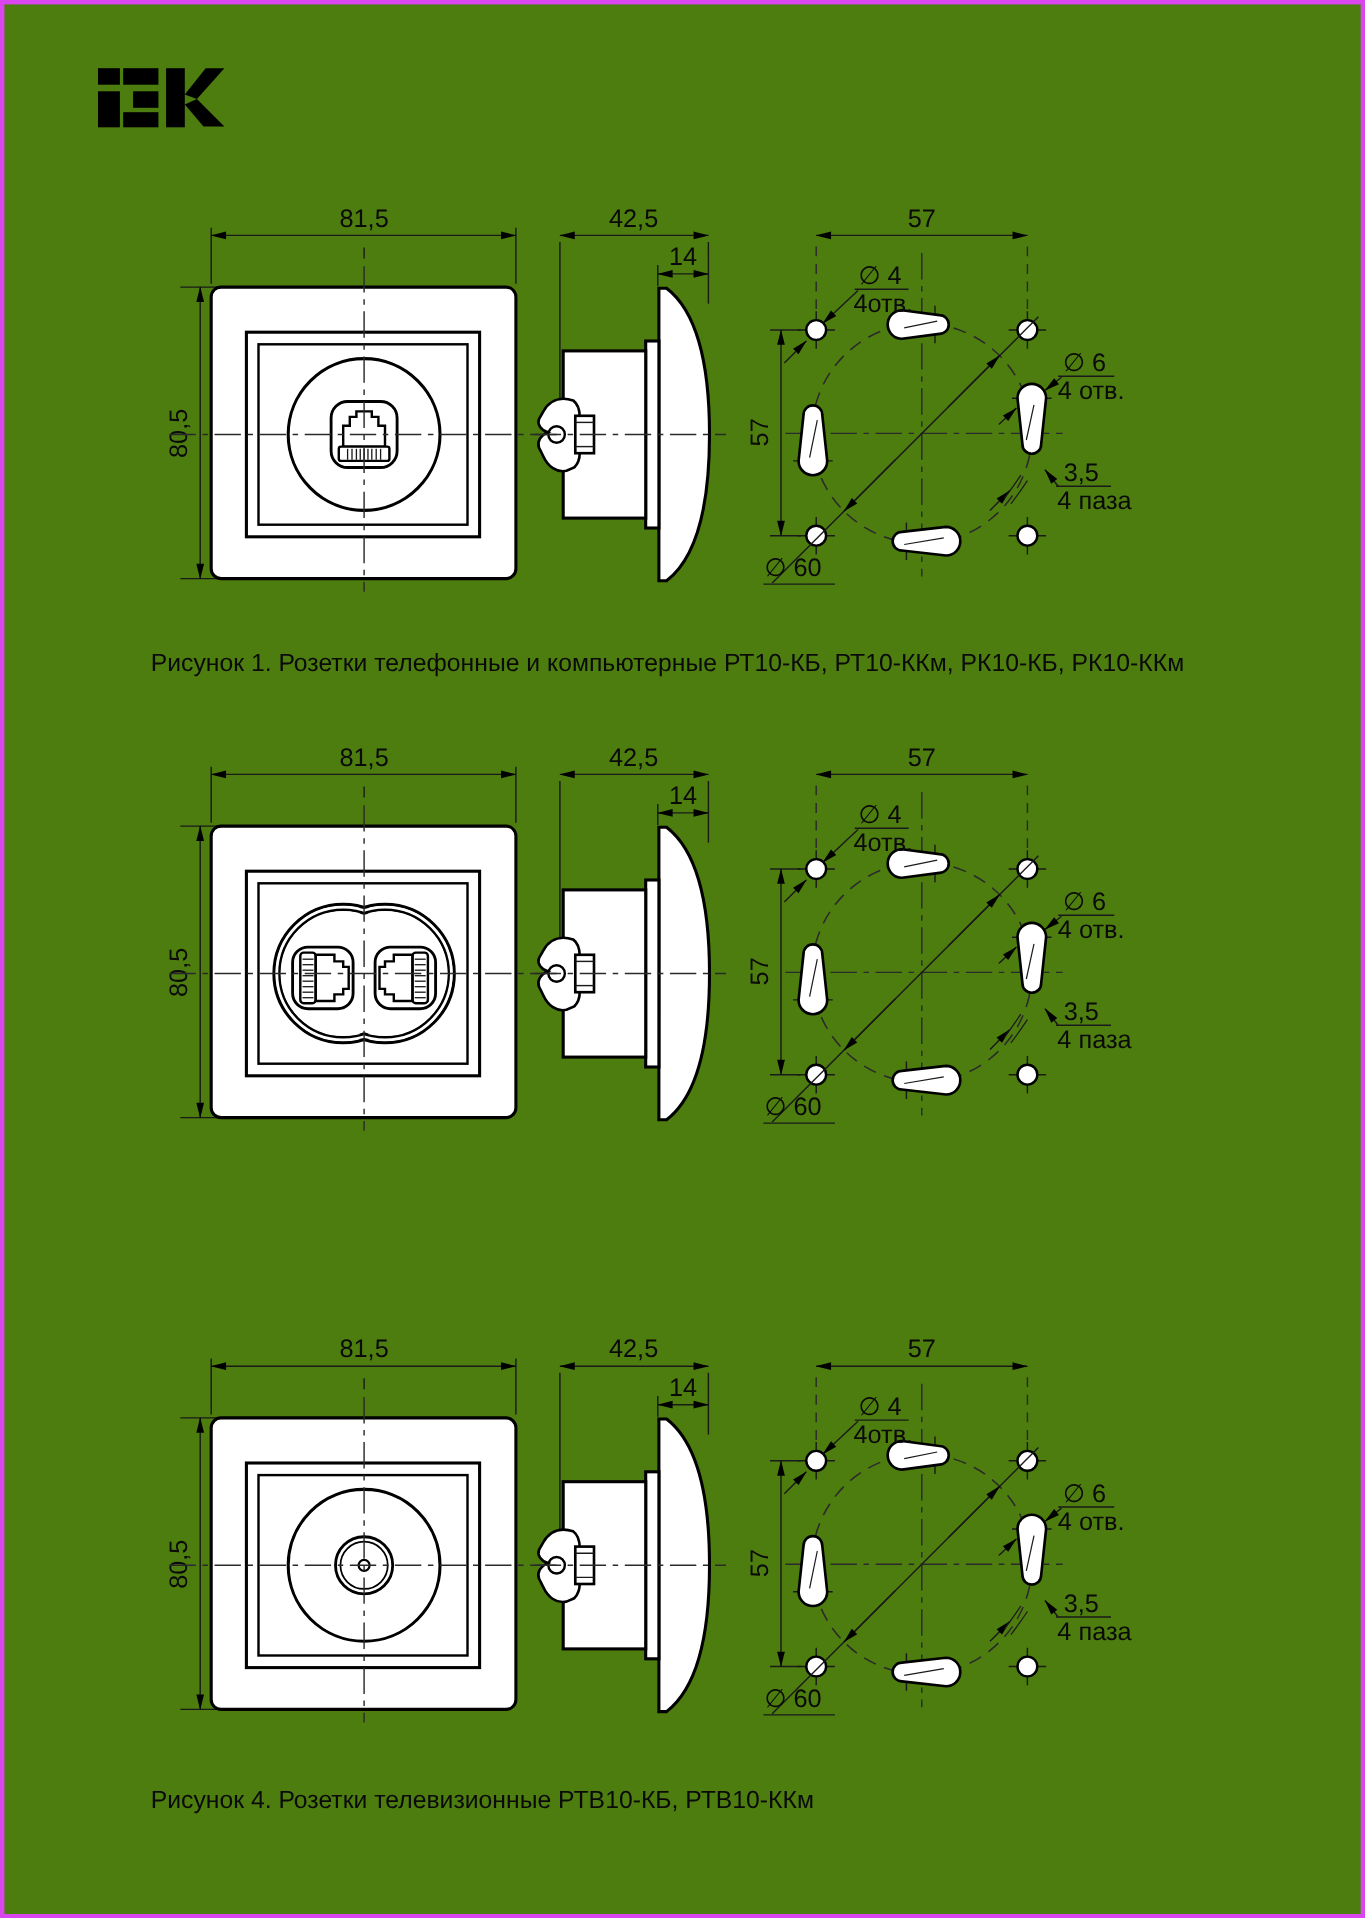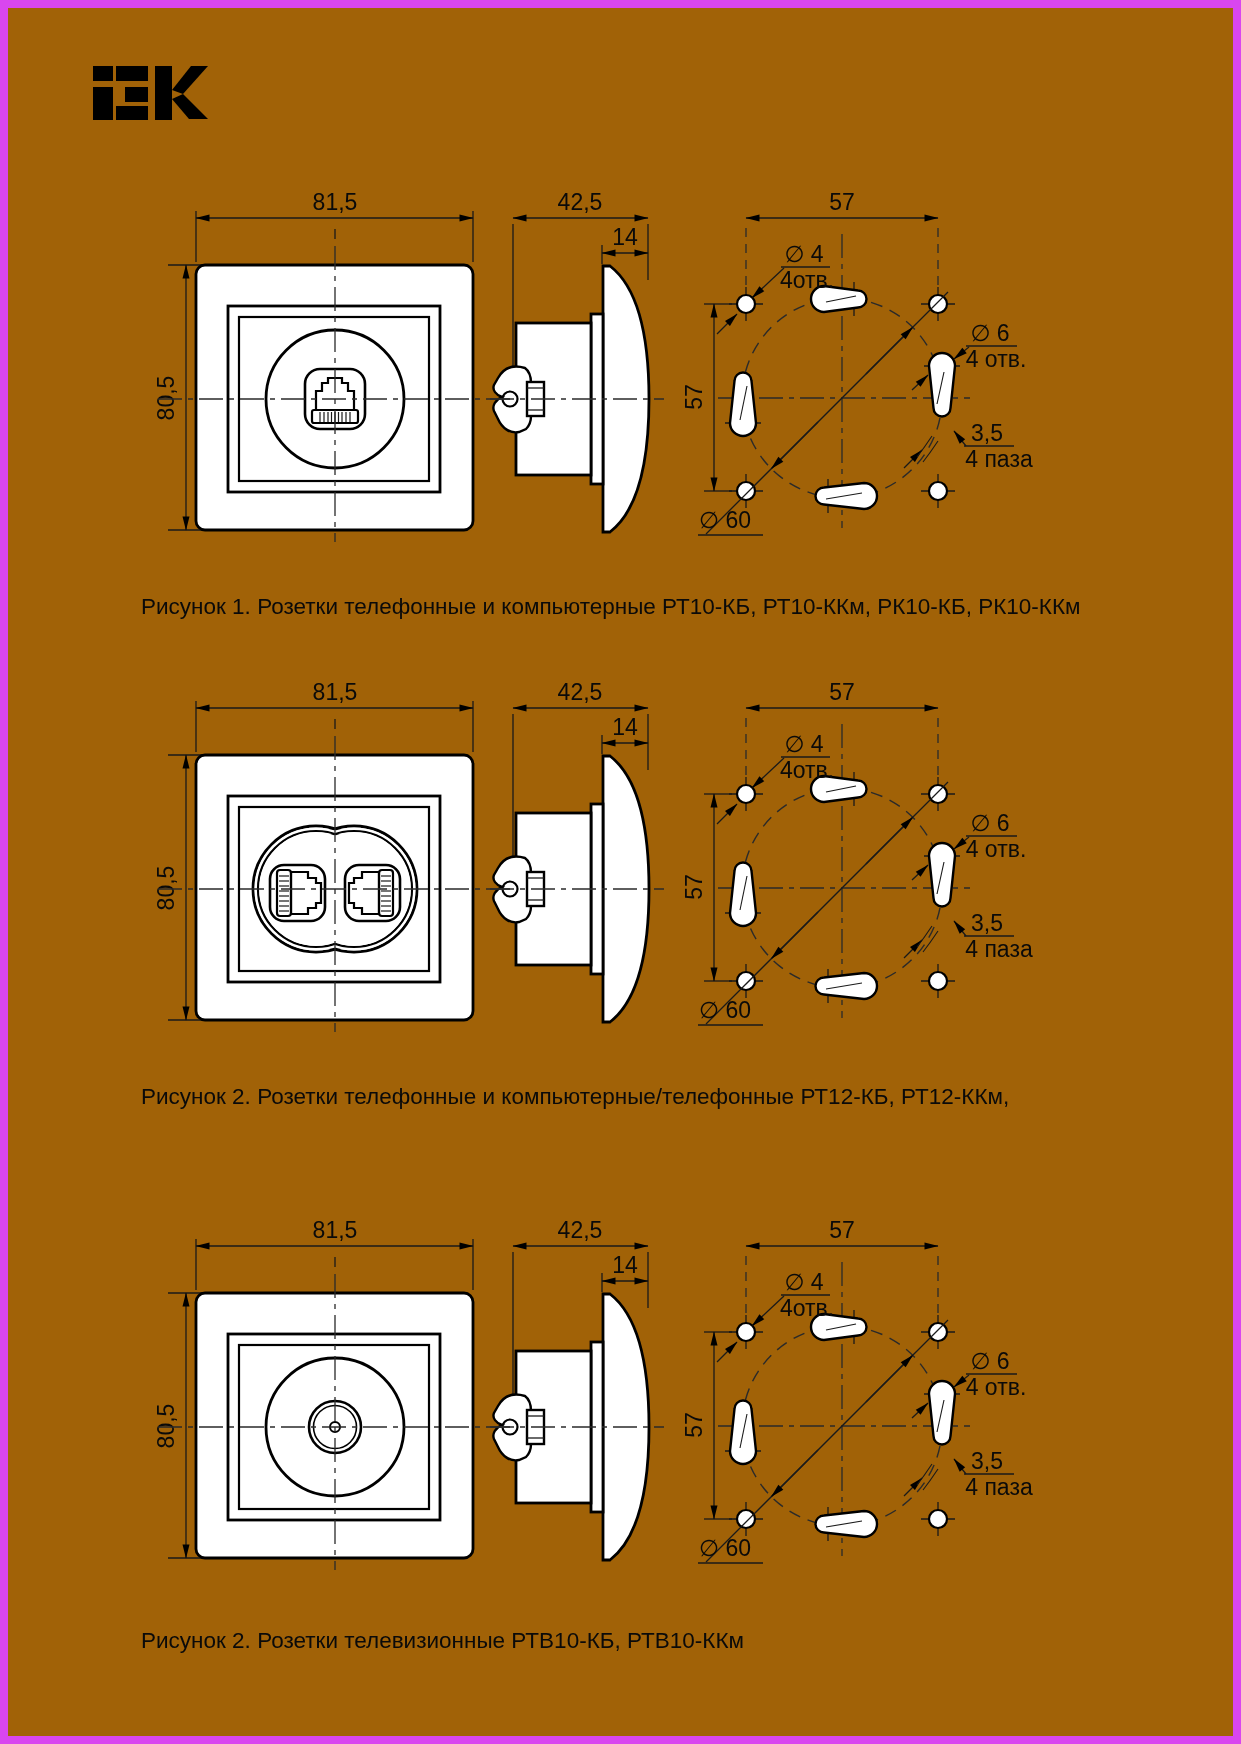--- a/index.html
+++ b/index.html
@@ -1,17 +1,17 @@
 <!DOCTYPE html>
 <html><head>
 <meta charset="utf-8">
 <style>
   html,body{margin:0;padding:0;background:#e8e8e8;}
-  #page{position:relative;width:1241px;height:1744px;background:#a16207;
-        border:8px solid #d946ef;box-sizing:border-box;overflow:hidden;
+  #page{position:relative;width:1241px;height:1744px;background:#4d7c0f;
+        border:4px solid #d946ef;box-sizing:border-box;overflow:hidden;
         font-family:"Liberation Sans",sans-serif;}
   .abs{position:absolute;}
   
   .wf{fill:#fff;stroke:#000;stroke-width:2.8;}           
   .ol{fill:none;stroke:#000;stroke-width:2.8;}           
   .ol2{fill:none;stroke:#000;stroke-width:2.2;}
   .th{fill:none;stroke:#1a1a1a;stroke-width:1.3;}        
   .cl{fill:none;stroke:#2a2a2a;stroke-width:1.3;stroke-dasharray:24 6 5 6;} 
   .dsh{fill:none;stroke:#2a2a2a;stroke-width:1.3;stroke-dasharray:9 7;}
   .dcr{fill:none;stroke:#2a2a2a;stroke-width:1.4;stroke-dasharray:12 8;}
@@ -230,19 +230,18 @@
       <circle class="ol2" style="stroke-width:1.6" cx="217" cy="223" r="21.5"></circle>
       <circle class="ol2" style="stroke-width:2" cx="217" cy="223" r="5"></circle>
     </g>
     <use href="#row-lines" xlink:href="#row-lines"></use>
   </svg>
 
   <div class="caption" style="top:576px">
     <div>Рисунок 1. Розетки телефонные и компьютерные РТ10-КБ, РТ10-ККм, РК10-КБ, РК10-ККм</div>
   </div>
   <div class="caption" style="top:1066px">
-    <div>Рисунок 2. Розетки телефонные и компьютерные/телефонные РТ12-КБ, РТ12-ККм,</div>
   </div>
   <div class="caption" style="top:1610px">
-    <div>Рисунок 2. Розетки телевизионные РТВ10-КБ, РТВ10-ККм</div>
+    <div>Рисунок 4. Розетки телевизионные РТВ10-КБ, РТВ10-ККм</div>
   </div>
 
 </div>
 
 </body></html>

